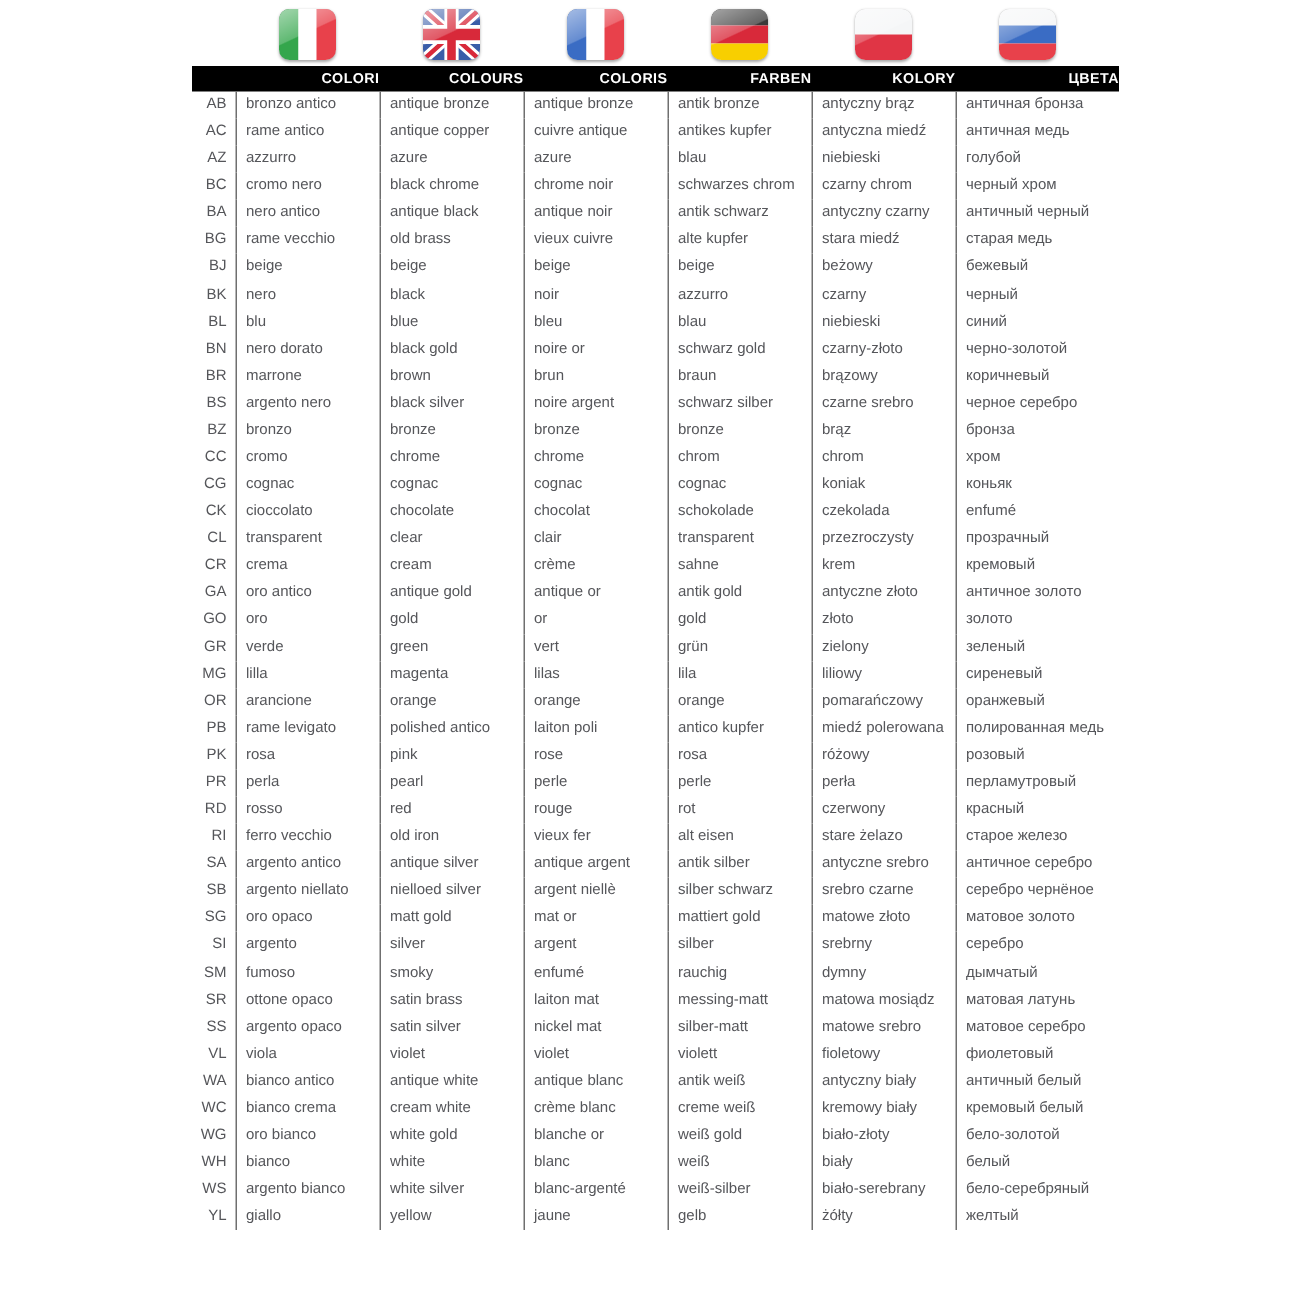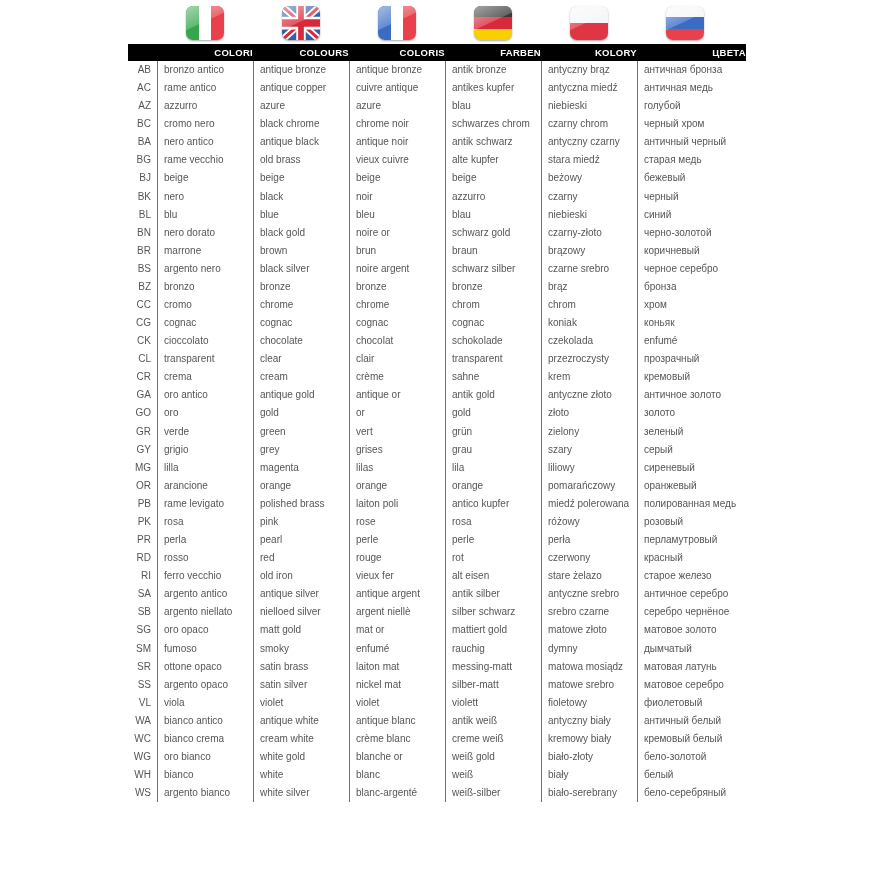--- a/index.html
+++ b/index.html
@@ -299,50 +299,41 @@
       <div class="trow cols">
         <div class="cell code">GR</div>
         <div class="cell">verde</div>
         <div class="cell">green</div>
         <div class="cell">vert</div>
         <div class="cell">grün</div>
         <div class="cell">zielony</div>
         <div class="cell">зеленый</div>
       </div>
       <div class="trow cols">
-        <div class="cell code">GY</div>
-        <div class="cell">grigio</div>
-        <div class="cell">grey</div>
-        <div class="cell">grises</div>
-        <div class="cell">grau</div>
-        <div class="cell">szary</div>
-        <div class="cell">серый</div>
-      </div>
-      <div class="trow cols">
         <div class="cell code">MG</div>
         <div class="cell">lilla</div>
         <div class="cell">magenta</div>
         <div class="cell">lilas</div>
         <div class="cell">lila</div>
         <div class="cell">liliowy</div>
         <div class="cell">сиреневый</div>
       </div>
       <div class="trow cols">
         <div class="cell code">OR</div>
         <div class="cell">arancione</div>
         <div class="cell">orange</div>
         <div class="cell">orange</div>
         <div class="cell">orange</div>
         <div class="cell">pomarańczowy</div>
         <div class="cell">оранжевый</div>
       </div>
       <div class="trow cols">
         <div class="cell code">PB</div>
         <div class="cell">rame levigato</div>
-        <div class="cell">polished brass</div>
+        <div class="cell">polished antico</div>
         <div class="cell">laiton poli</div>
         <div class="cell">antico kupfer</div>
         <div class="cell">miedź polerowana</div>
         <div class="cell">полированная медь</div>
       </div>
       <div class="trow cols">
         <div class="cell code">PK</div>
         <div class="cell">rosa</div>
         <div class="cell">pink</div>
         <div class="cell">rose</div>
@@ -398,20 +389,29 @@
       <div class="trow cols">
         <div class="cell code">SG</div>
         <div class="cell">oro opaco</div>
         <div class="cell">matt gold</div>
         <div class="cell">mat or</div>
         <div class="cell">mattiert gold</div>
         <div class="cell">matowe złoto</div>
         <div class="cell">матовое золото</div>
       </div>
       <div class="trow cols">
+        <div class="cell code">SI</div>
+        <div class="cell">argento</div>
+        <div class="cell">silver</div>
+        <div class="cell">argent</div>
+        <div class="cell">silber</div>
+        <div class="cell">srebrny</div>
+        <div class="cell">серебро</div>
+      </div>
+      <div class="trow cols">
         <div class="cell code">SM</div>
         <div class="cell">fumoso</div>
         <div class="cell">smoky</div>
         <div class="cell">enfumé</div>
         <div class="cell">rauchig</div>
         <div class="cell">dymny</div>
         <div class="cell">дымчатый</div>
       </div>
       <div class="trow cols">
         <div class="cell code">SR</div>
@@ -478,15 +478,24 @@
       </div>
       <div class="trow cols">
         <div class="cell code">WS</div>
         <div class="cell">argento bianco</div>
         <div class="cell">white silver</div>
         <div class="cell">blanc-argenté</div>
         <div class="cell">weiß-silber</div>
         <div class="cell">biało-serebrany</div>
         <div class="cell">бело-серебряный</div>
       </div>
+      <div class="trow cols">
+        <div class="cell code">YL</div>
+        <div class="cell">giallo</div>
+        <div class="cell">yellow</div>
+        <div class="cell">jaune</div>
+        <div class="cell">gelb</div>
+        <div class="cell">żółty</div>
+        <div class="cell">желтый</div>
+      </div>
     </div>
 
 </div>
 
 </body></html>

